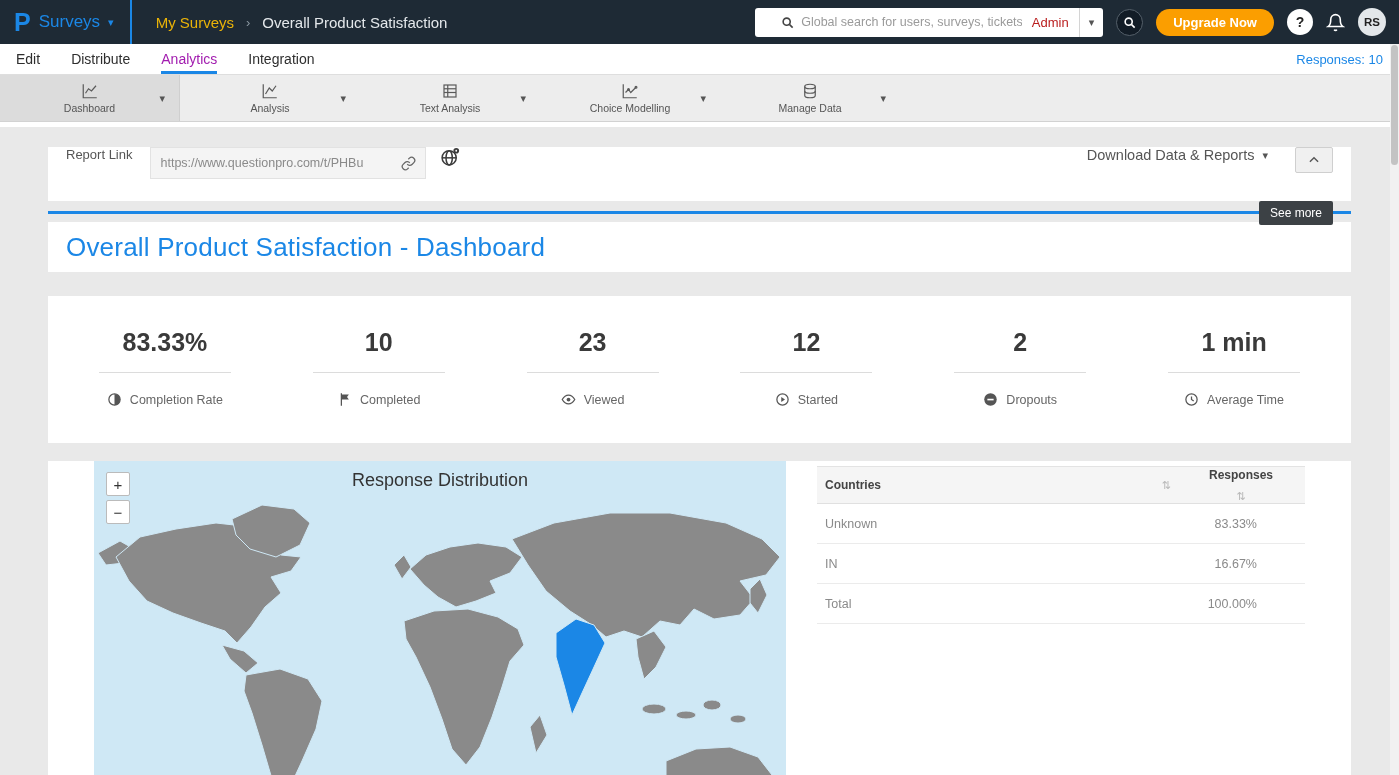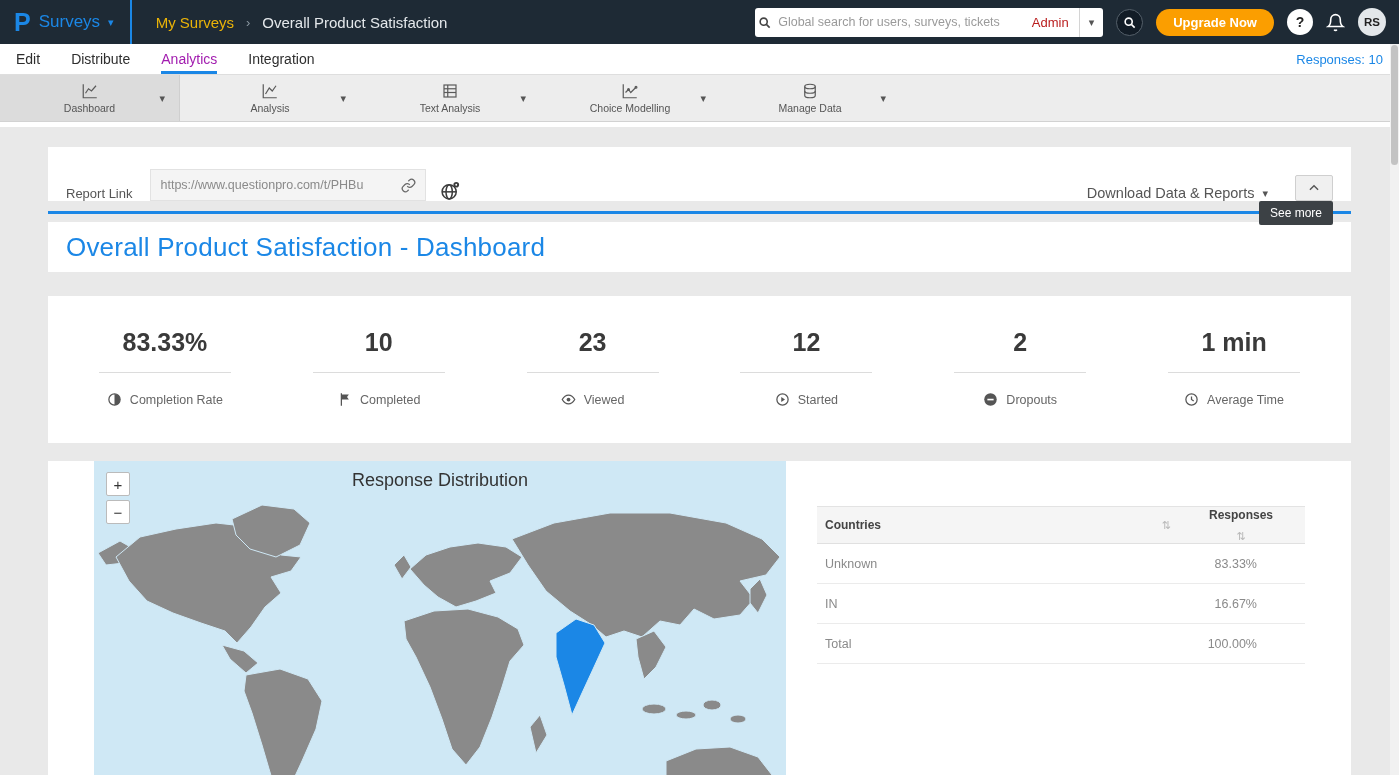--- a/index.html
+++ b/index.html
@@ -12,21 +12,21 @@
   .brand { height:44px; display:flex; align-items:center; gap:8px; padding:0 16px 0 14px; border-right:2px solid #1b87e6; cursor:pointer; }
   .logo { color:#1b87e6; font-size:25px; font-weight:bold; line-height:1; }
   .product { color:#1b87e6; font-size:17px; }
   .caret { font-size:11px; line-height:1; }
   .caret.blue { color:#1b87e6; }
   .breadcrumb { margin-left:24px; display:flex; align-items:center; gap:12px; font-size:15px; }
   .crumb-link { color:#eab308; cursor:pointer; text-decoration:none; }
   .crumb-sep { color:#8a97a1; font-size:13px; }
   .crumb-current { color:#e4e8eb; }
   .top-right { margin-left:auto; display:flex; align-items:center; gap:13px; padding-right:13px; }
-  .searchbox { width:348px; height:29px; background:#fff; border-radius:3px; display:flex; align-items:center; padding-left:3px; overflow:hidden; }
+  .searchbox { width:348px; height:29px; background:#fff; border-radius:3px; display:flex; align-items:center; padding-left:26px; overflow:hidden; }
   .search-ic { display:flex; color:#444; margin-right:7px; }
   .search-ic svg { width:13px; height:13px; }
   .search-input { flex:1; border:none; outline:none; font-size:12.5px; color:#333; font-family:"Liberation Sans", sans-serif; min-width:0; }
   .search-input::placeholder { color:#9a9a9a; }
   .scope-label { font-size:13px; color:#b91c1c; padding:0 10px; cursor:pointer; white-space:nowrap; }
   .scope-caret { align-self:stretch; display:flex; align-items:center; padding:0 9px; border-left:1px solid #d4d4d4; color:#555; cursor:pointer; }
   .circle-search { width:27px; height:27px; border-radius:50%; background:#121c26; border:1px solid #55606a; display:flex; align-items:center; justify-content:center; cursor:pointer; }
   .circle-search svg { width:13px; height:13px; }
   .upgrade { background:#fb9e00; border:none; color:#fff; font-weight:bold; font-size:13px; height:27px; padding:0 17px; border-radius:14px; cursor:pointer; font-family:"Liberation Sans", sans-serif; }
   .help { width:26px; height:26px; border-radius:50%; background:#fff; border:none; color:#222; font-size:14px; font-weight:bold; cursor:pointer; }
@@ -47,21 +47,21 @@
   .tool-center { display:flex; flex-direction:column; align-items:center; gap:2px; }
   .tool-icon { display:flex; color:#5a5a5a; }
   .tool-icon svg { width:18px; height:18px; }
   .tool-label { font-size:10.5px; color:#555; }
   .tool-caret { position:absolute; right:14px; top:50%; transform:translateY(-50%); color:#555; font-size:11px; cursor:pointer; }
   .toolbar-white-strip { height:5px; background:#fff; }
 
   
   .main { padding:0 48px; }
 
-  .reportbar { margin-top:20px; height:54px; background:#fff; display:flex; align-items:flex-end; padding:0 18px; position:relative; }
+  .reportbar { margin-top:20px; height:54px; background:#fff; display:flex; align-items:flex-start; padding:0 18px; position:relative; }
   .rl-label { font-size:13px; color:#555; margin-right:18px; white-space:nowrap; }
   .rl-input-wrap { width:276px; height:32px; background:#f4f4f4; border:1px solid #e2e2e2; border-radius:0; display:flex; align-items:center; padding:0 9px; }
   .rl-input { flex:1; border:none; outline:none; background:transparent; font-size:12.5px; color:#8a8a8a; font-family:"Liberation Sans", sans-serif; min-width:0; }
   .rl-link-ic { display:flex; color:#666; margin-left:6px; cursor:pointer; }
   .rl-link-ic svg { width:15px; height:15px; }
   .globe-btn { background:none; border:none; display:flex; margin-left:14px; cursor:pointer; color:#3c3c3c; }
   .globe-btn svg { width:20px; height:20px; }
   .download { margin-left:auto; display:flex; align-items:center; gap:8px; color:#555; font-size:14.5px; cursor:pointer; }
   .download .caret { color:#555; }
   .collapse-btn { margin-left:27px; width:38px; height:26px; background:#f0f0f0; border:1px solid #cfcfcf; border-radius:2px; display:flex; align-items:center; justify-content:center; cursor:pointer; }
@@ -84,21 +84,21 @@
   .bottomcard { margin-top:18px; background:#fff; padding:0 46px; display:flex; gap:31px; height:420px; }
   .mapwrap { position:relative; width:692px; height:400px; background:#cfe8f5; flex:none; }
   .map-title { position:absolute; top:9px; left:0; right:0; text-align:center; font-size:18px; color:#333; }
   .zoom { position:absolute; top:11px; left:12px; display:flex; flex-direction:column; gap:4px; z-index:2; }
   .zoom button { width:24px; height:24px; background:#fff; border:1px solid #bbb; border-radius:2px; font-size:15px; color:#333; cursor:pointer; line-height:1; font-family:"Liberation Sans", sans-serif; }
   .worldmap { position:absolute; inset:0; }
   .land { fill:#8a8a8a; stroke:#cfe8f5; stroke-width:1; }
   .land-highlight { fill:#1b87e6; stroke:#cfe8f5; stroke-width:1; }
 
   .tablewrap { flex:1; padding-top:5px; font-size:12.5px; }
-  .tbl-head { height:38px; background:#f5f5f5; border-top:1px solid #e3e3e3; border-bottom:1px solid #e0e0e0; display:flex; align-items:center; padding:0 8px;margin-top:40px; }
+  .tbl-head { height:38px; background:#f5f5f5; border-top:1px solid #e3e3e3; border-bottom:1px solid #e0e0e0; display:flex; align-items:center; padding:0 8px; }
   .th { display:flex; align-items:center; cursor:pointer; font-weight:bold; color:#444; font-size:12px; }
   .th-country { flex:1; justify-content:space-between; padding-right:14px; }
   .th-resp { width:112px; justify-content:flex-end; gap:8px;flex-direction:column; }
   .sort { color:#b8b8b8; font-size:11px; font-weight:normal; }
   .tr { height:40px; display:flex; align-items:center; border-bottom:1px solid #ebebeb; padding:0 48px 0 8px; color:#8a8a8a; }
   .td-country { flex:1; }
   .td-resp { width:112px; text-align:right; }
 
   
   .scrollbar { position:absolute; top:44px; right:0; width:9px; bottom:0; background:#f1f1f1; }

